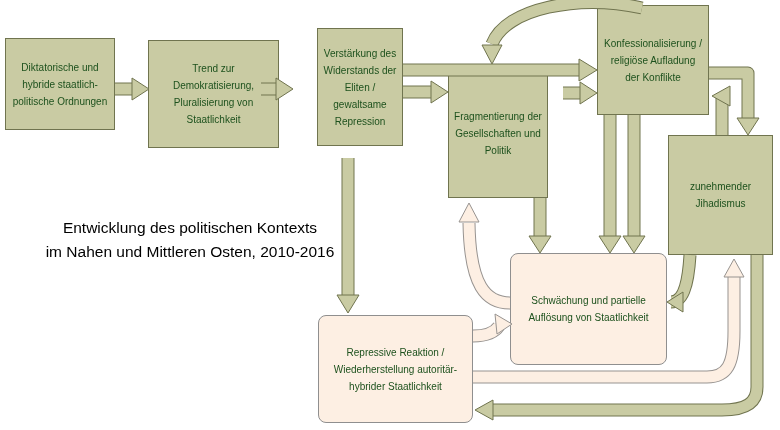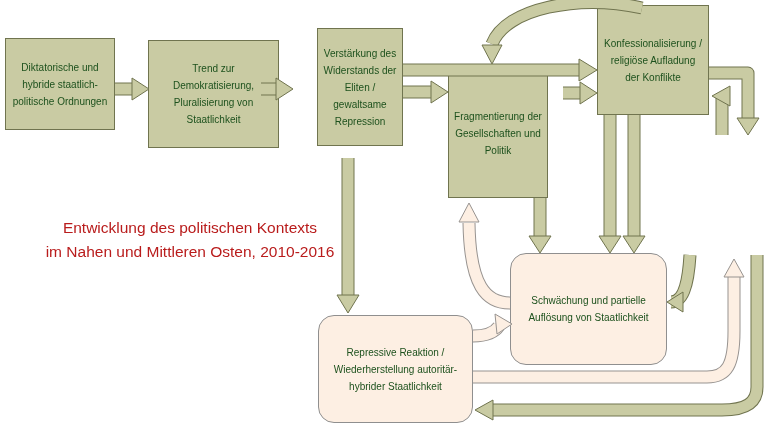--- a/index.html
+++ b/index.html
@@ -2,49 +2,50 @@
 <html><head>
 <meta charset="utf-8">
 <style>
   html,body{margin:0;padding:0;background:#fff;}
   body{font-family:"Liberation Sans",sans-serif;}
   .canvas{position:relative;width:780px;height:430px;background:#fff;overflow:hidden;}
   .box{position:absolute;display:flex;align-items:center;justify-content:center;
        text-align:center;font-size:10px;line-height:17px;color:#1d511d;
        padding:2px 5px;box-sizing:border-box;}
   .olive{background:#c9cba3;border:1px solid #70744f;}
-  .pink{background:#fdefe3;border:1px solid #8f8f8f;border-radius:16px;}
+  .pink{background:#fdefe3;border:1px solid #8f8f8f;border-radius:8px;}
   .b1{left:5px;top:38px;width:110px;height:92px;}
   .b2{left:148px;top:40px;width:131px;height:108px;}
   .b3{left:293px;top:28px;width:86px;height:118px;margin-left:24px;}
   .b4{left:448px;top:68px;width:100px;height:130px;}
   .b5{left:597px;top:5px;width:112px;height:110px;}
   .b6{left:668px;top:135px;width:105px;height:120px;}
   .b7{left:510px;top:253px;width:157px;height:112px;padding:0 16px;}
   .b8{left:318px;top:315px;width:155px;height:108px;padding:8px 14px;}
   .title{position:absolute;left:22px;top:216px;width:336px;text-align:center;
-         font-size:15.5px;line-height:24px;color:#b91c1c;}
+         font-size:15.5px;line-height:24px;color:#000000;}
   svg.arrows{position:absolute;left:0;top:0;pointer-events:none;}
   .band-oo{stroke:#70744f;stroke-width:13;fill:none;stroke-linejoin:round;stroke-linecap:butt;}
   .band-oi{stroke:#c9cba3;stroke-width:11;fill:none;stroke-linejoin:round;stroke-linecap:butt;}
   .band-po{stroke:#979390;stroke-width:13;fill:none;stroke-linejoin:round;stroke-linecap:butt;}
   .band-pi{stroke:#fdefe3;stroke-width:11;fill:none;stroke-linejoin:round;stroke-linecap:butt;}
   .head-o{fill:#c9cba3;stroke:#70744f;stroke-width:1;}
   .head-p{fill:#fdefe3;stroke:#979390;stroke-width:1;}
 </style>
 </head>
 <body>
 
 <div class="canvas">
 
   <div class="box olive b1">Diktatorische und hybride staatlich-politische Ordnungen</div>
   <div class="box olive b2">Trend zur Demokratisierung, Pluralisierung von Staatlichkeit</div>
   <div class="box olive b3">Verstärkung des Widerstands der Eliten / gewaltsame Repression</div>
   <div class="box olive b4">Fragmentierung der Gesellschaften und Politik</div>
   <div class="box olive b5">Konfessionalisierung / religiöse Aufladung der Konflikte</div>
+  <div class="box olive b6">zunehmender Jihadismus</div>
   <div class="box pink b7">Schwächung und partielle Auflösung von Staatlichkeit</div>
   <div class="box pink b8">Repressive Reaktion / Wiederherstellung autoritär-hybrider Staatlichkeit</div>
 
   <div class="title">
     <div>Entwicklung des politischen Kontexts</div>
     <div>im Nahen und Mittleren Osten, 2010-2016</div>
   </div>
 
   <svg class="arrows" width="780" height="430" viewBox="0 0 780 430">
 

